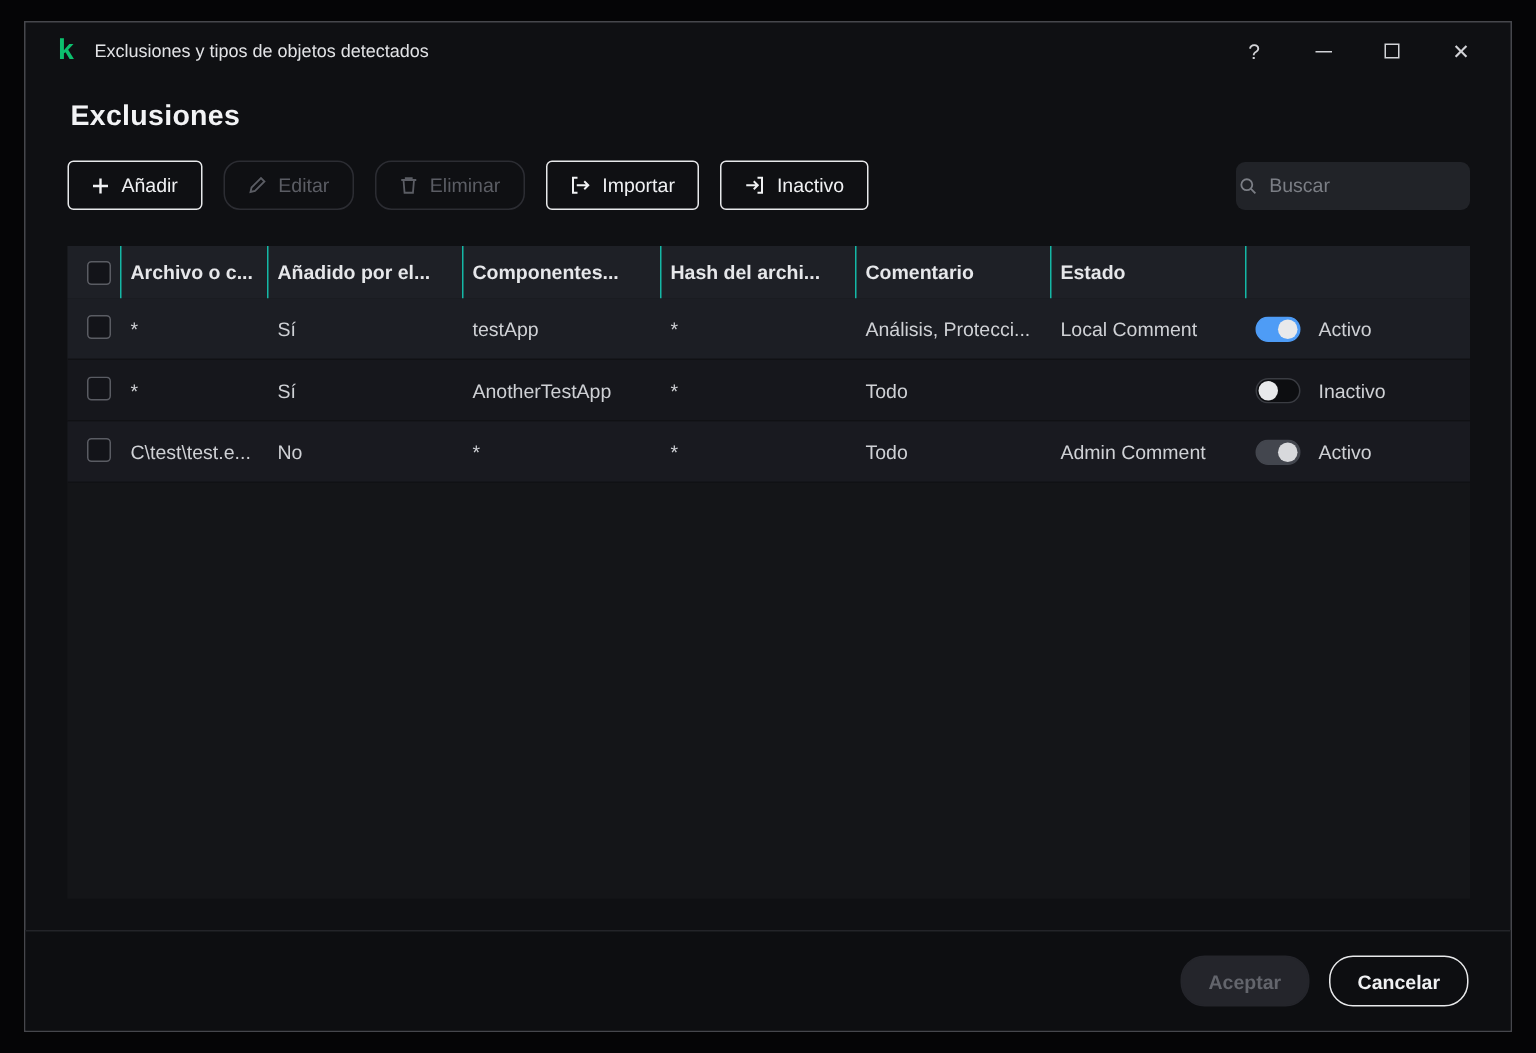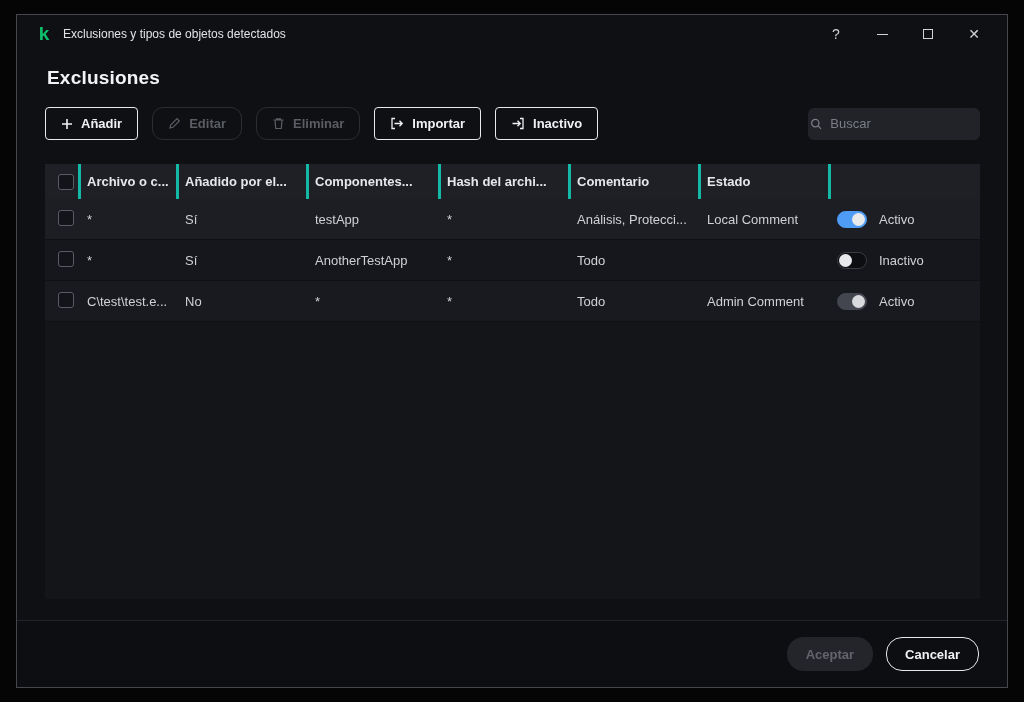--- a/index.html
+++ b/index.html
@@ -19,36 +19,36 @@
              color:#d2d3d7; font-size:14px; cursor:pointer; }
   .maxbox { width:10px; height:10px; border:1px solid #d2d3d7; display:inline-block; }
   .minline { width:11px; height:1px; background:#d2d3d7; display:inline-block; }
 
   
   .content { flex:1 1 auto; padding:6px 27px 0 28px; display:flex; flex-direction:column; }
   h1.page-title { font-size:19px; font-weight:700; color:#f2f3f5; margin:8px 0 0 2px; letter-spacing:.2px; }
 
   .toolbar { display:flex; align-items:center; margin-top:18px; gap:14px; }
   .btn { height:33px; display:inline-flex; align-items:center; gap:8px; padding:0 15px;
-         border-radius:4px; font-size:13px; font-weight:700; background:transparent; cursor:pointer;
+         border-radius:4px; font-size:13px; font-weight:400; background:transparent; cursor:pointer;
          border:1px solid #e8e9eb; color:#f0f1f3; }
   .btn svg { flex:0 0 auto; }
   .btn.disabled { border-color:#2c2d33; color:#5b5d64; cursor:default;border-radius:11px; }
 
-  .search { margin-left:auto; width:172px; height:32px; background:#212328; border-radius:6px;
+  .search { margin-left:auto; width:156px; height:32px; background:#212328; border-radius:6px;
             display:flex; align-items:center; padding:0 2px; gap:8px; color:#7b7e85; }
   .search input { background:transparent; border:0; outline:none; color:#d6d7da; font-size:13px; width:100%;
                   font-family:"Liberation Sans", sans-serif; }
   .search input::placeholder { color:#7b7e85; }
 
   
   .table { margin-top:24px; height:435px; background:#141518; display:flex; flex-direction:column; }
   .tgrid { display:grid; grid-template-columns:36px 98px 130px 132px 130px 130px 130px 132px 1fr; align-items:center; }
   .thead { background:#1e2026; height:35px; font-weight:700; font-size:13px; color:#e6e7ea; }
-  .thead .cell { border-right:3px solid #14b8a6; height:100%; display:flex; align-items:center; }
+  .thead .cell { border-right:1px solid #14b8a6; height:100%; display:flex; align-items:center; }
   .thead .cell:last-child { border-right:0; }
   .trow { height:41px; font-size:13px; color:#cfd1d5; border-bottom:1px solid #101114; }
   .trow.r0 { background:#1c1e24; }
   .trow.r1 { background:#16171c; }
   .trow.r2 { background:#191a20; }
   .cell { padding-left:6px; overflow:hidden; white-space:nowrap; text-overflow:ellipsis; }
   .cell.cb { padding-left:13px; }
   .tfill { flex:1 1 auto; background:#141518; }
 
   .checkbox { width:16px; height:16px; border:1px solid #5a5c63; border-radius:3px; background:#131419; cursor:pointer; display:inline-block; }

